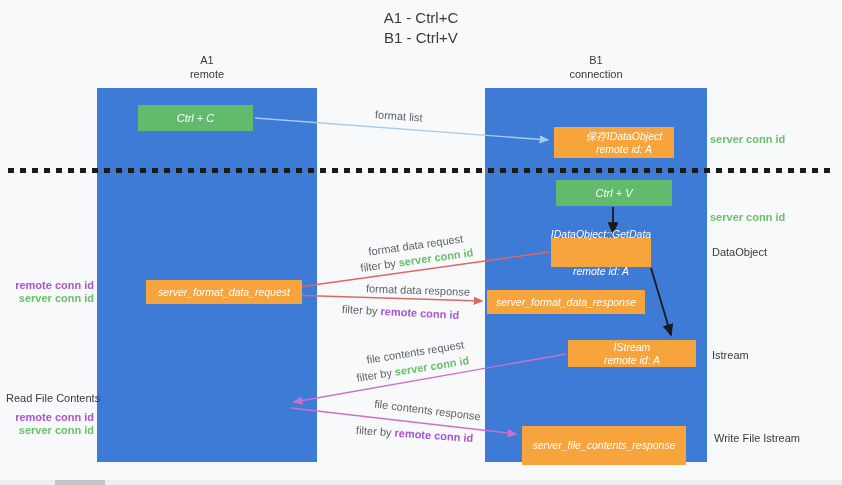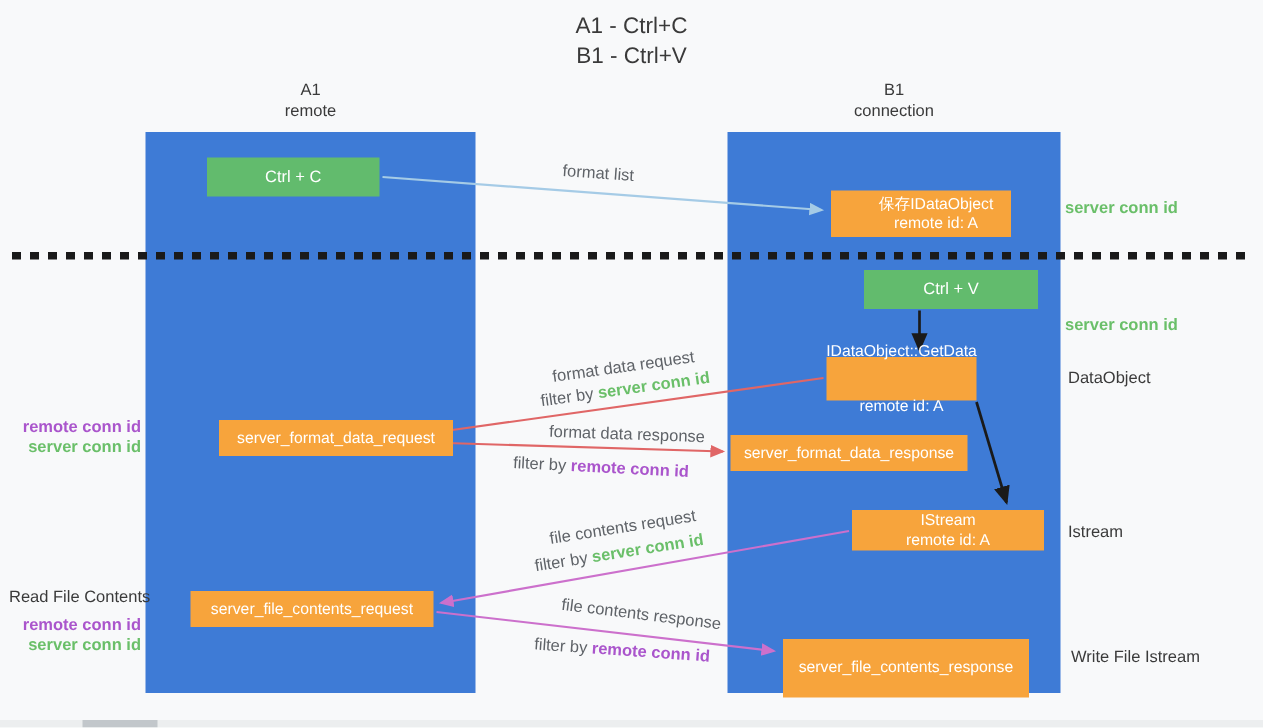--- a/index.html
+++ b/index.html
@@ -9,21 +9,21 @@
     --blue-arrow:#a5cbe6; --dark-text:#3a3a3a; --black:#1a1a1a;
   }
   body { font-family:"Liberation Sans", sans-serif; background:#fff; }
   .canvas { position:relative; width:842px; height:485px; background:var(--background); overflow:hidden; }
   .abs { position:absolute; }
   .title { left:0; right:0; top:8px; text-align:center; font-size:15px; color:var(--dark-text); line-height:20px; }
   .lane { background:var(--lane-blue); z-index:1; }
   .lane-header { text-align:center; font-size:11px; color:var(--dark-text); line-height:14px; z-index:2; }
   .dotted { height:5px; background:repeating-linear-gradient(to right, var(--black) 0 6px, transparent 6px 12px); z-index:5; }
   .box { display:flex; flex-direction:column; align-items:center; justify-content:center;
-         color:#fff; font-size:10.5px; line-height:13px; text-align:center; z-index:6; white-space:nowrap; }
+         color:#fff; font-size:10.5px; line-height:13px; text-align:center; z-index:6; white-space:nowrap;font-style:italic; }
   .box.green { background:var(--green-box); font-size:11px; }
   .box.orange { background:var(--orange-box); }
   svg.arrows { position:absolute; left:0; top:0; z-index:4; }
   .lbl { font-size:11px; color:#5f6368; white-space:nowrap; z-index:7; transform-origin:center; }
   .lbl .hl-green { color:var(--green-text); font-weight:bold; }
   .lbl .hl-purple { color:var(--purple-text); font-weight:bold; }
   .ann { font-size:11px; white-space:nowrap; z-index:7; }
   .ann.green { color:var(--green-text); font-weight:bold; }
   .ann.purple { color:var(--purple-text); font-weight:bold; }
   .ann.dark { color:var(--dark-text); }
@@ -81,21 +81,21 @@
 
   <div class="box green abs" style="left:138px; top:105px; width:115px; height:26px;">
     <div>Ctrl + C</div>
   </div>
 
   <div class="box orange abs" style="left:554px; top:127px; width:120px; height:31px;padding-left:20px;">
     <div>保存IDataObject</div>
     <div>remote id: A</div>
   </div>
 
-  <div class="box green abs" style="left:556px; top:180px; width:116px; height:26px;margin-left:20px;">
+  <div class="box green abs" style="left:556px; top:180px; width:116px; height:26px;">
     <div>Ctrl + V</div>
   </div>
 
   <div class="box orange abs" style="left:551px; top:238px; width:100px; height:29px;gap:24px;">
     <div>IDataObject::GetData</div>
     <div>remote id: A</div>
   </div>
 
   <div class="box orange abs" style="left:130px; top:280px; width:156px; height:24px;margin-left:16px;">
     <div>server_format_data_request</div>
@@ -103,23 +103,20 @@
 
   <div class="box orange abs" style="left:487px; top:290px; width:158px; height:24px;">
     <div>server_format_data_response</div>
   </div>
 
   <div class="box orange abs" style="left:568px; top:340px; width:128px; height:27px;">
     <div>IStream</div>
     <div>remote id: A</div>
   </div>
 
-  <div class="box orange abs" style="left:127px; top:394px; width:162px; height:24px;">
-    <div>server_file_contents_request</div>
-  </div>
 
   <div class="box orange abs" style="left:522px; top:426px; width:164px; height:39px;">
     <div>server_file_contents_response</div>
   </div>
 
   <div class="lbl abs" style="left:375px; top:110px; transform:rotate(4deg);">format list</div>
 
   <div class="lbl abs" style="left:368px; top:239px; transform:rotate(-8deg);">format data request</div>
   <div class="lbl abs" style="left:360px; top:254px; transform:rotate(-8deg);">
     <span>filter by </span><span class="hl-green">server conn id</span>

